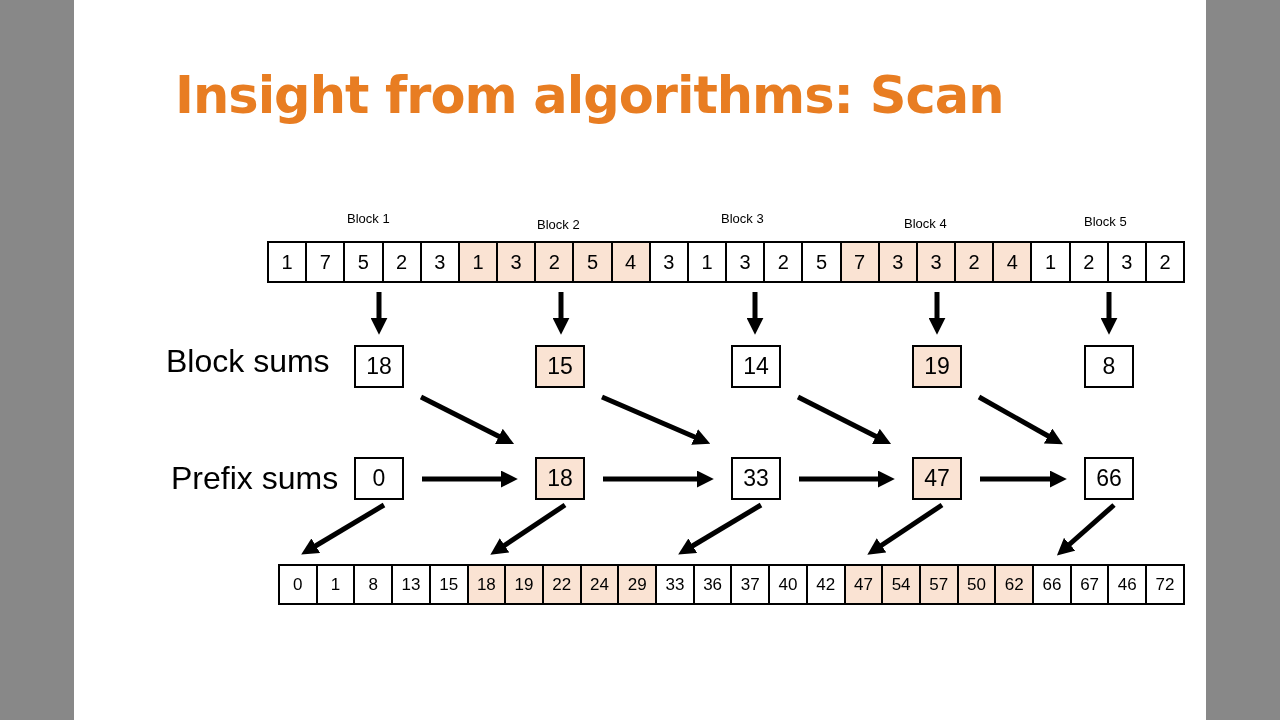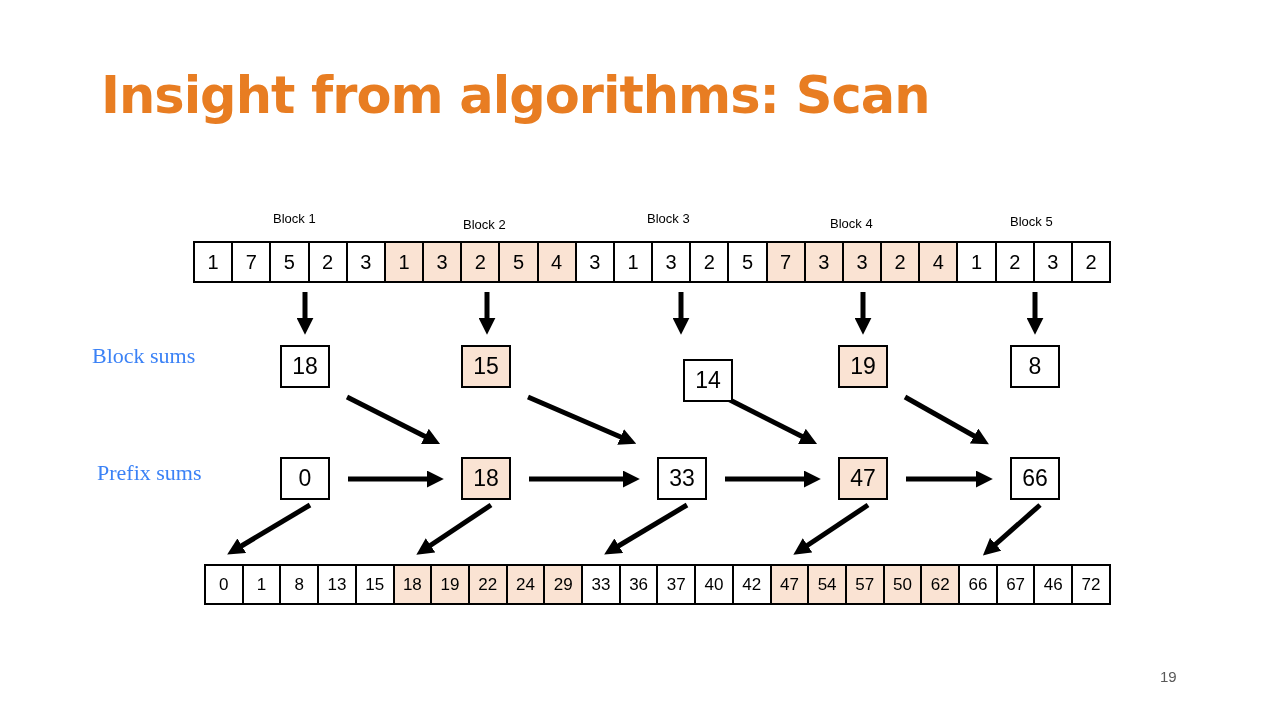--- a/index.html
+++ b/index.html
@@ -1,17 +1,17 @@
 <!DOCTYPE html>
 <html style="--accent: #E87D22; --hl: #FAE3D3;"><head>
 <meta charset="utf-8">
 <style>
   html,body{margin:0;padding:0;background:#888;}
   .slide{
-    position:relative;width:1280px;height:720px;background:#ffffff;
+    position:relative;width:1132px;height:720px;background:#ffffff;
     font-family:"Liberation Sans",sans-serif;overflow:hidden;margin:0 auto;
   }
   .title{
     position:absolute;left:101px;top:68px;margin:0;
     font-family:"DejaVu Sans",sans-serif;font-weight:bold;
     font-size:51px;letter-spacing:-1px;line-height:1.1;color:var(--accent,#E87D22);
     white-space:nowrap;
   }
   .arrows{position:absolute;left:0;top:0;pointer-events:none;}
   .block-label{
@@ -22,21 +22,21 @@
     background:#fff;
   }
   #input-array{left:193px;top:241px;width:918px;height:42px;font-size:20px;}
   #output-array{left:204px;top:564px;width:907px;height:41px;font-size:17px;}
   .cell{
     flex:1;display:flex;align-items:center;justify-content:center;
     border-left:2px solid #000;color:#000;
   }
   .cell:first-child{border-left:none;}
   .cell.hl{background:var(--hl,#FAE3D3);}
-  .row-label{position:absolute;font-size:22px;color:#3b82f6;white-space:nowrap;font-family:Liberation Serif, serif;}
+  .row-label{position:absolute;font-size:32px;color:#000000;white-space:nowrap;}
   #block-sums-label{left:92px;top:343px;}
   #prefix-sums-label{left:97px;top:460px;}
   .sum-box{
     position:absolute;width:50px;height:43px;border:2px solid #000;
     box-sizing:border-box;display:flex;align-items:center;justify-content:center;
     font-size:23px;background:#fff;color:#000;
   }
   .sum-box.hl{background:var(--hl,#FAE3D3);}
   .page-num{position:absolute;left:1160px;top:668px;font-size:15px;color:#595959;}
 </style>
@@ -111,21 +111,21 @@
       <div class="cell">1</div>
       <div class="cell">2</div>
       <div class="cell">3</div>
       <div class="cell">2</div>
     </div>
 
   <div id="block-sums-label" class="row-label">Block sums</div>
   <div id="block-sum-boxes">
       <div class="sum-box" style="left: 280px; top: 345px;">18</div>
       <div class="sum-box hl" style="left: 461px; top: 345px;">15</div>
-      <div class="sum-box" style="left: 683px; top: 345px; margin-top: 14px;">14</div>
+      <div class="sum-box" style="left: 657px; top: 345px;">14</div>
       <div class="sum-box hl" style="left: 838px; top: 345px;">19</div>
       <div class="sum-box" style="left: 1010px; top: 345px;">8</div>
     </div>
 
   <div id="prefix-sums-label" class="row-label">Prefix sums</div>
   <div id="prefix-sum-boxes">
       <div class="sum-box" style="left: 280px; top: 457px;">0</div>
       <div class="sum-box hl" style="left: 461px; top: 457px;">18</div>
       <div class="sum-box" style="left: 657px; top: 457px;">33</div>
       <div class="sum-box hl" style="left: 838px; top: 457px;">47</div>

